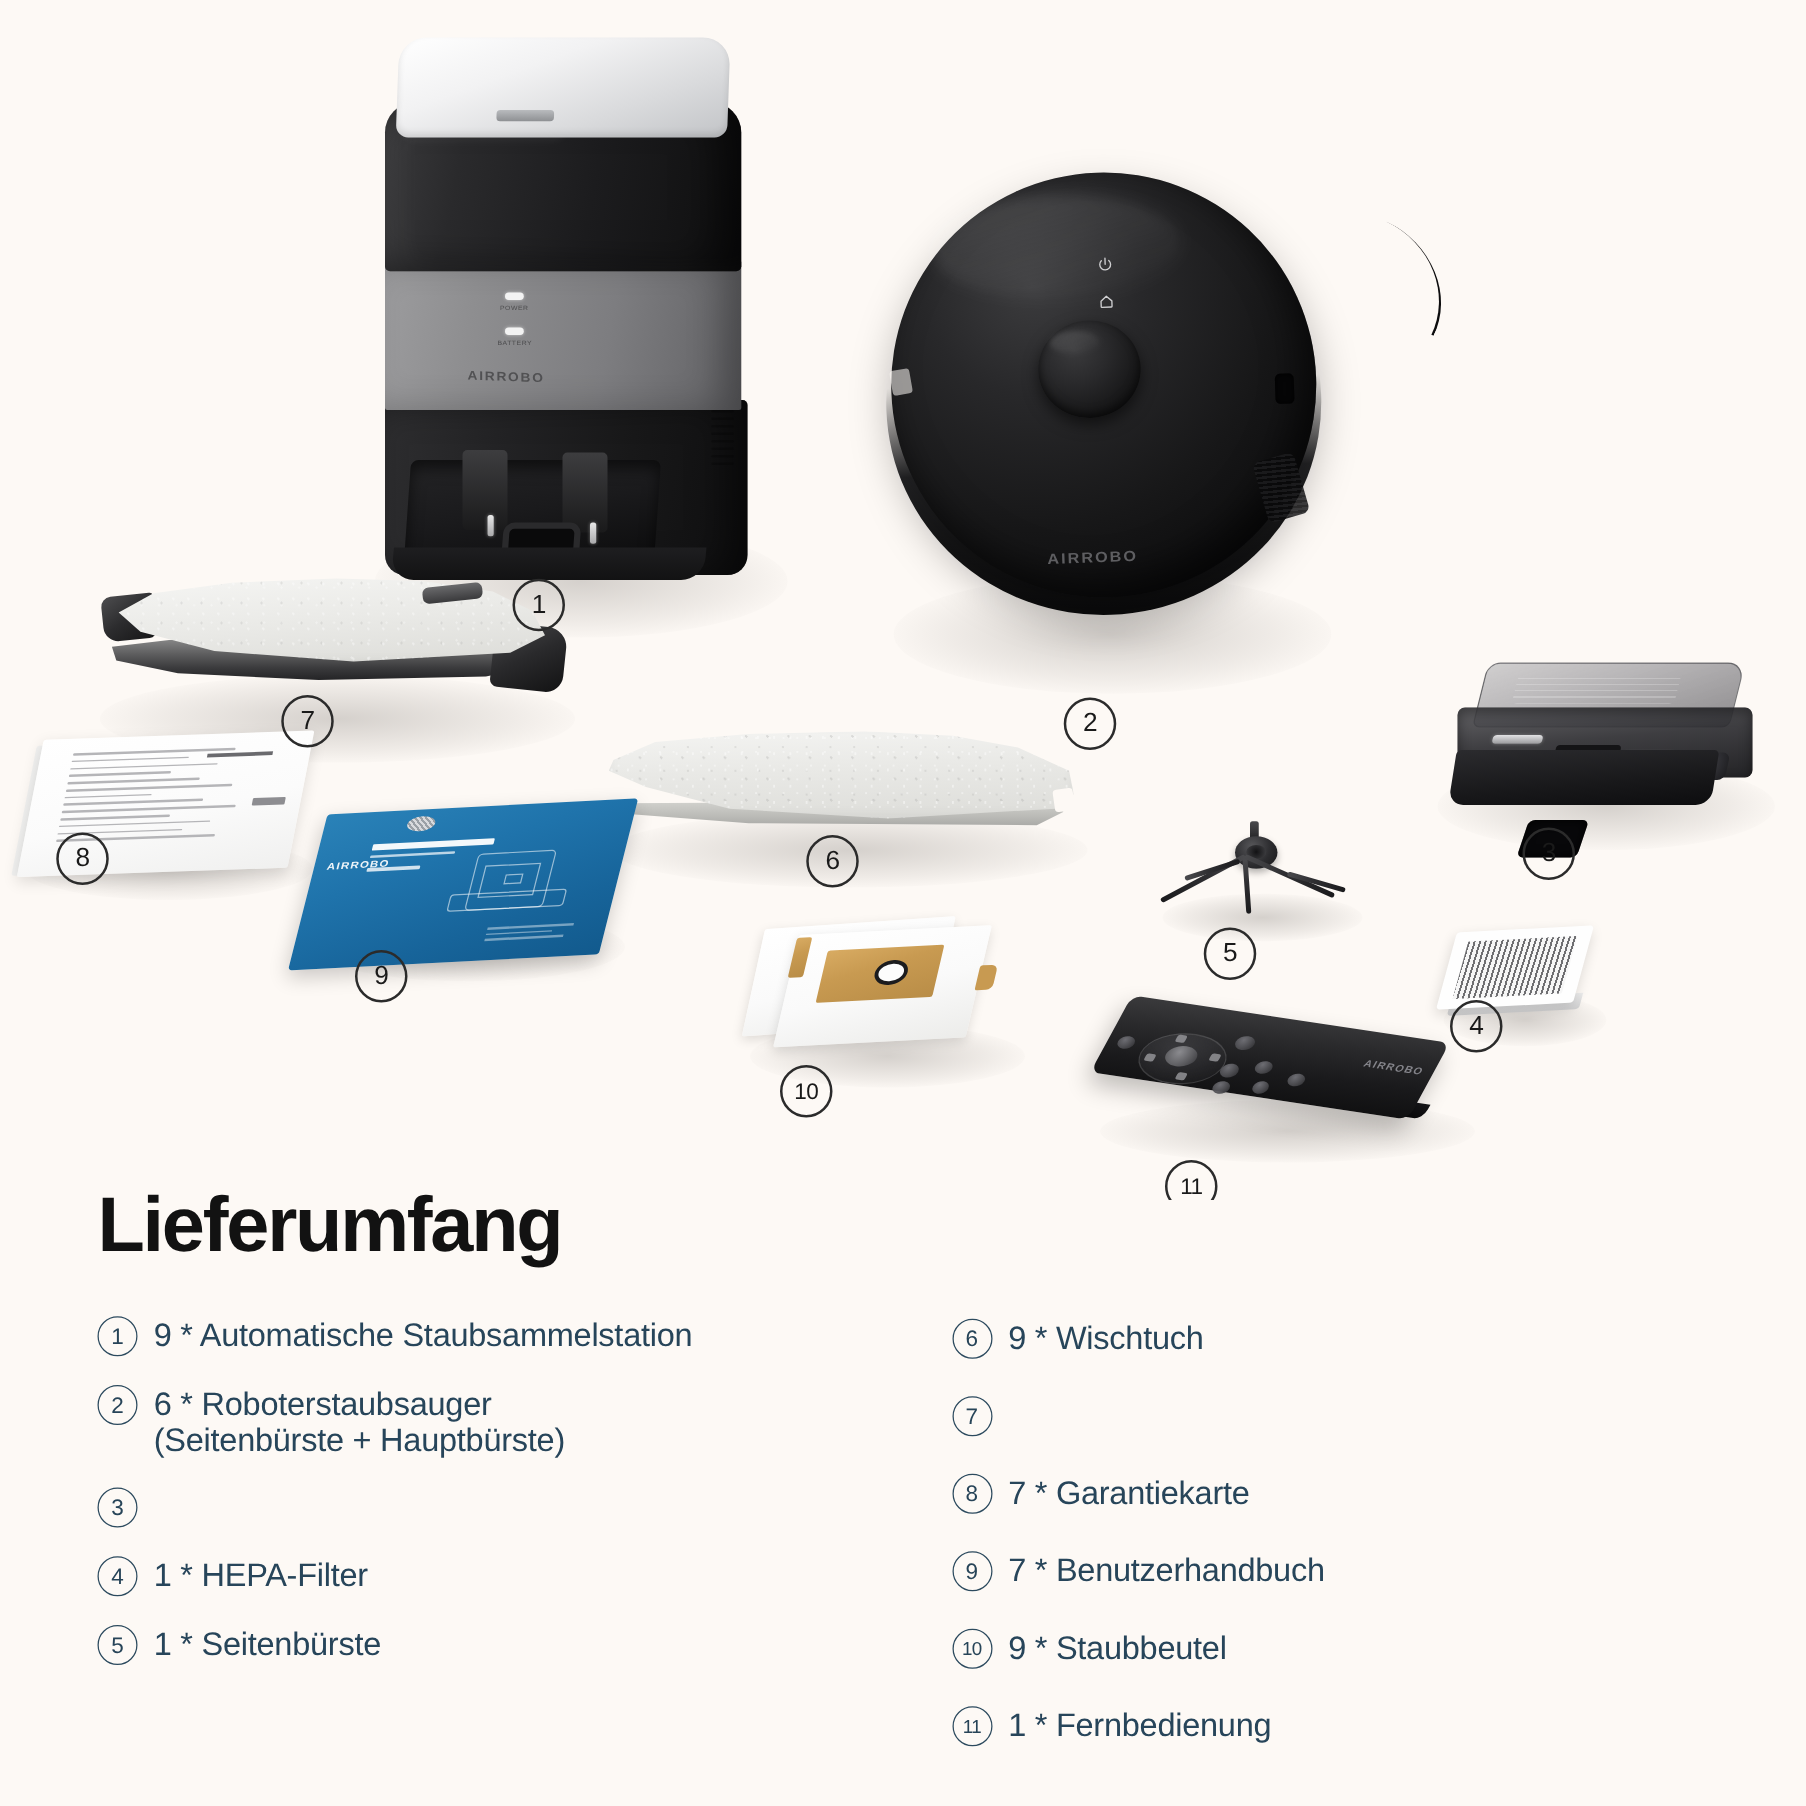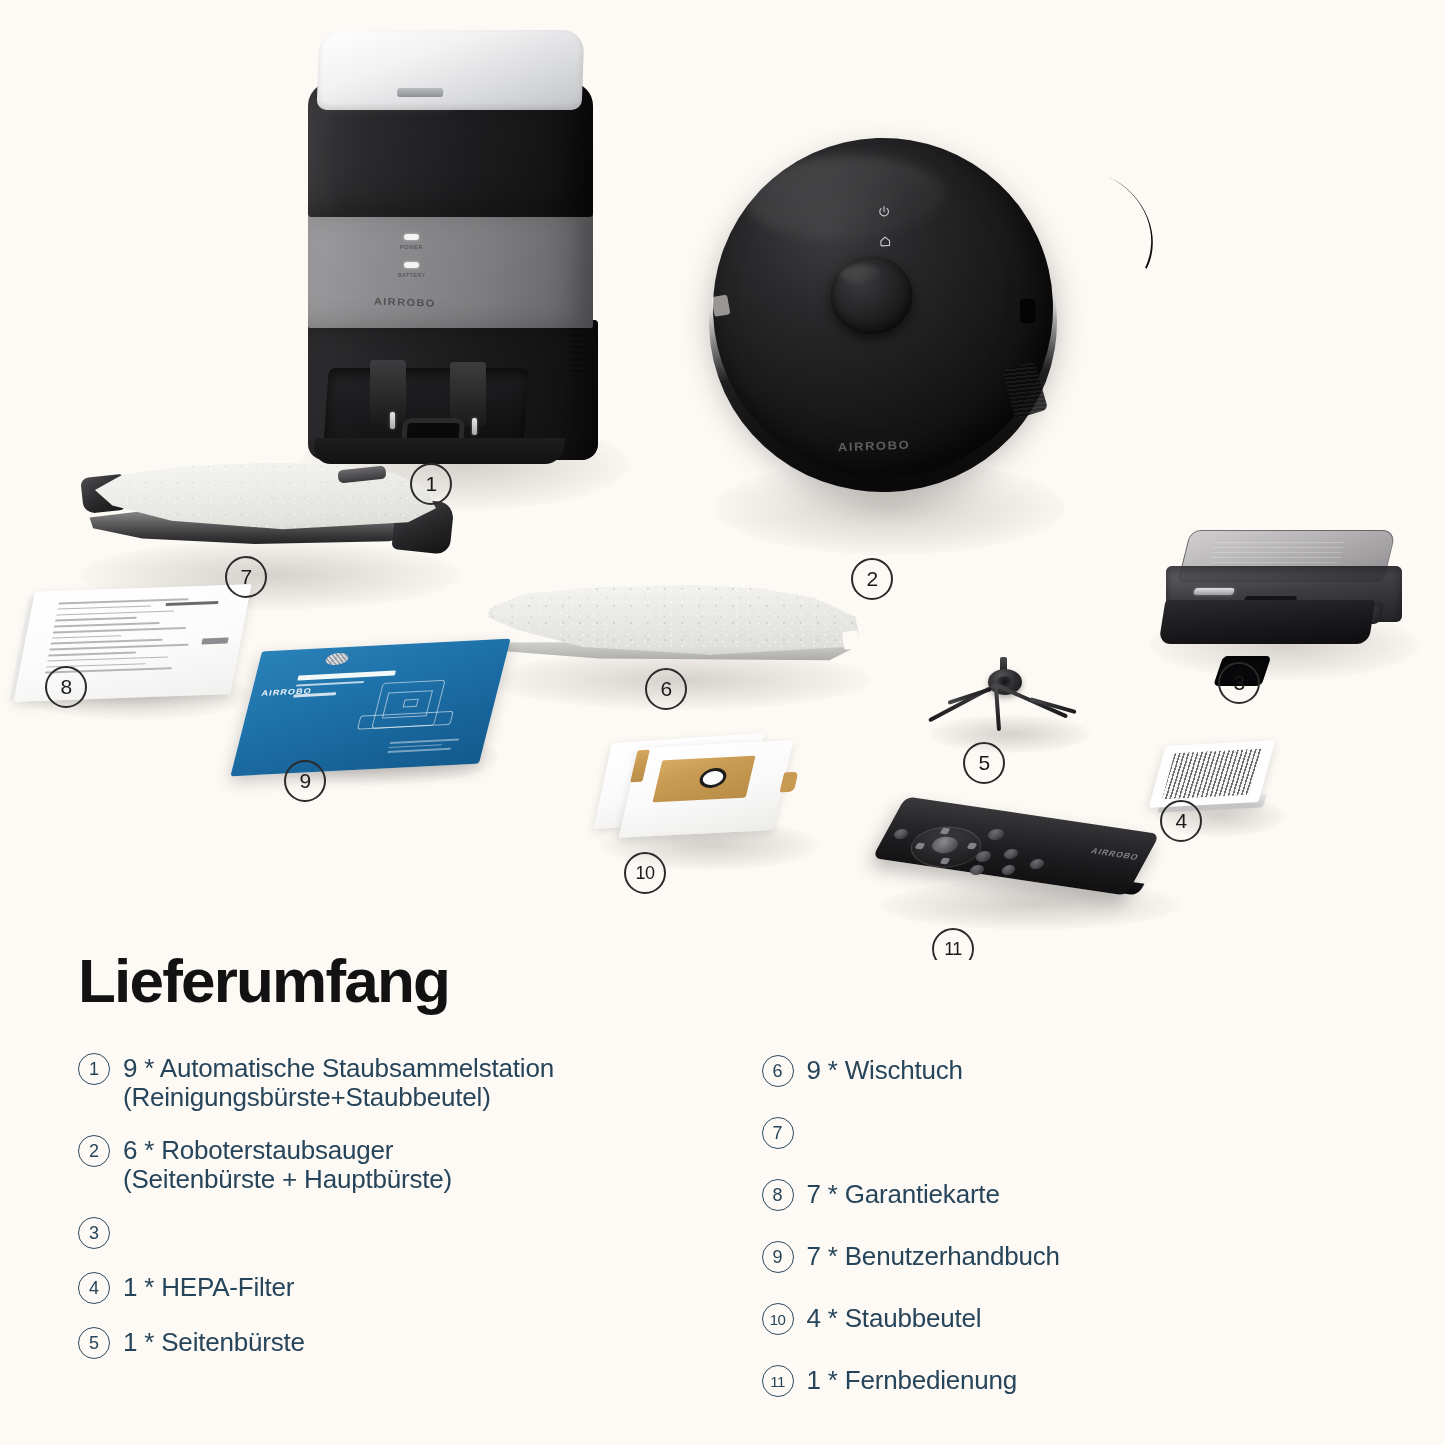--- a/index.html
+++ b/index.html
@@ -1067,21 +1067,20 @@
     <div class="legend-title">Lieferumfang</div>
 
     <div class="legend-cols">
 
       <div class="legend-col left">
 
         <div class="legend-item">
           <div class="lg-badge">1</div>
           <div class="lg-text">
             <span>9 * Automatische Staubsammelstation</span>
-            <span class="sub">(Reinigungsbürste+Staubbeutel)</span>
           </div>
         </div>
 
         <div class="legend-item">
           <div class="lg-badge">2</div>
           <div class="lg-text">
             <span>6 * Roboterstaubsauger</span>
             <span class="sub">(Seitenbürste + Hauptbürste)</span>
           </div>
         </div>
@@ -1118,21 +1117,21 @@
           <div class="lg-text">7 * Garantiekarte</div>
         </div>
 
         <div class="legend-item">
           <div class="lg-badge">9</div>
           <div class="lg-text">7 * Benutzerhandbuch</div>
         </div>
 
         <div class="legend-item">
           <div class="lg-badge wide">10</div>
-          <div class="lg-text">4 * Staubbeutel</div>
+          <div class="lg-text">9 * Staubbeutel</div>
         </div>
 
         <div class="legend-item">
           <div class="lg-badge wide">11</div>
           <div class="lg-text">1 * Fernbedienung</div>
         </div>
 
       </div>
 
     </div>

